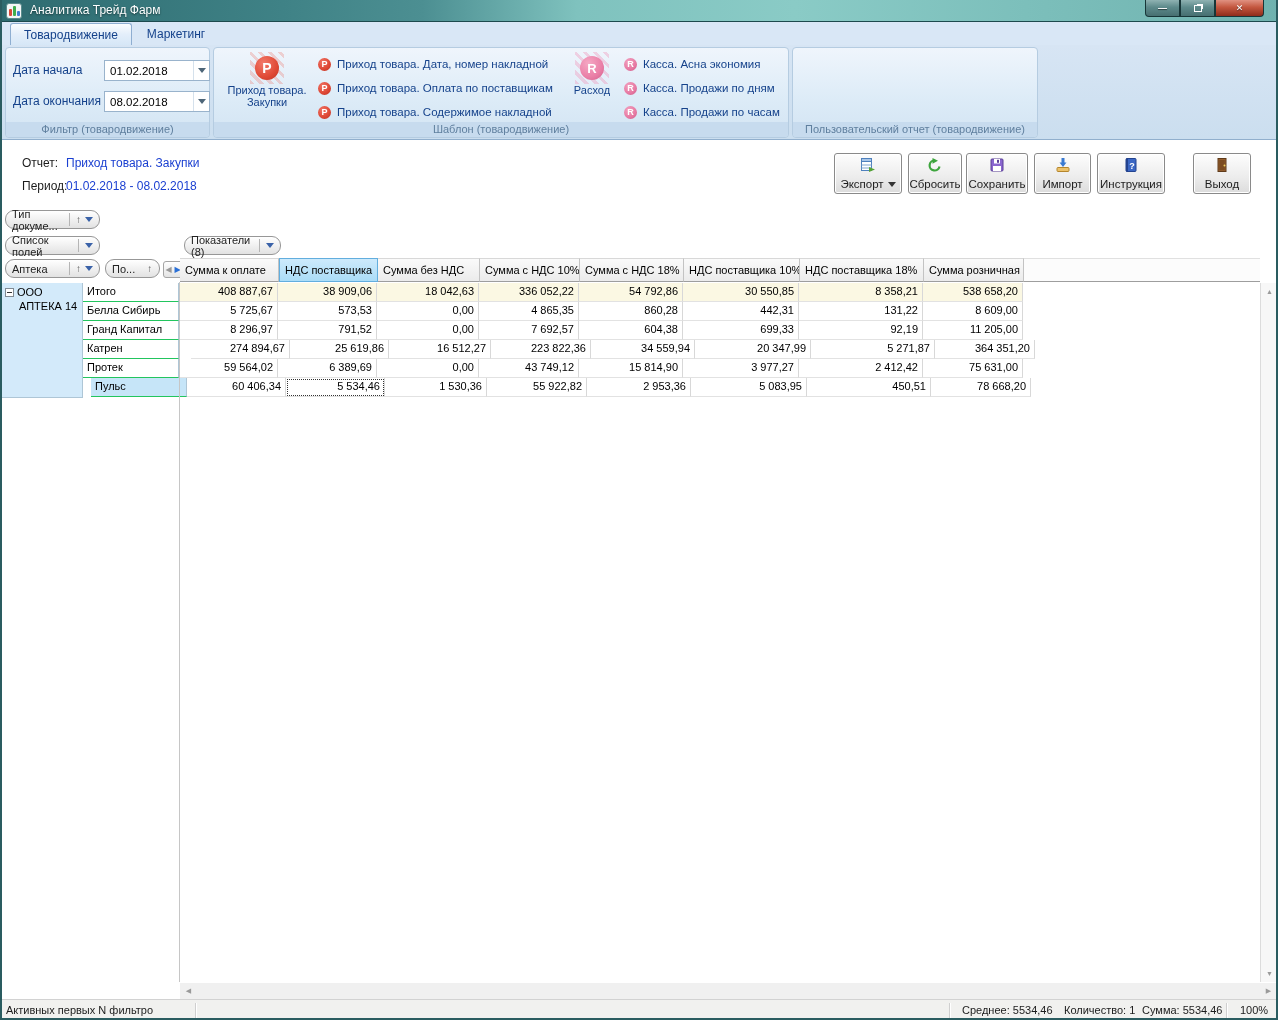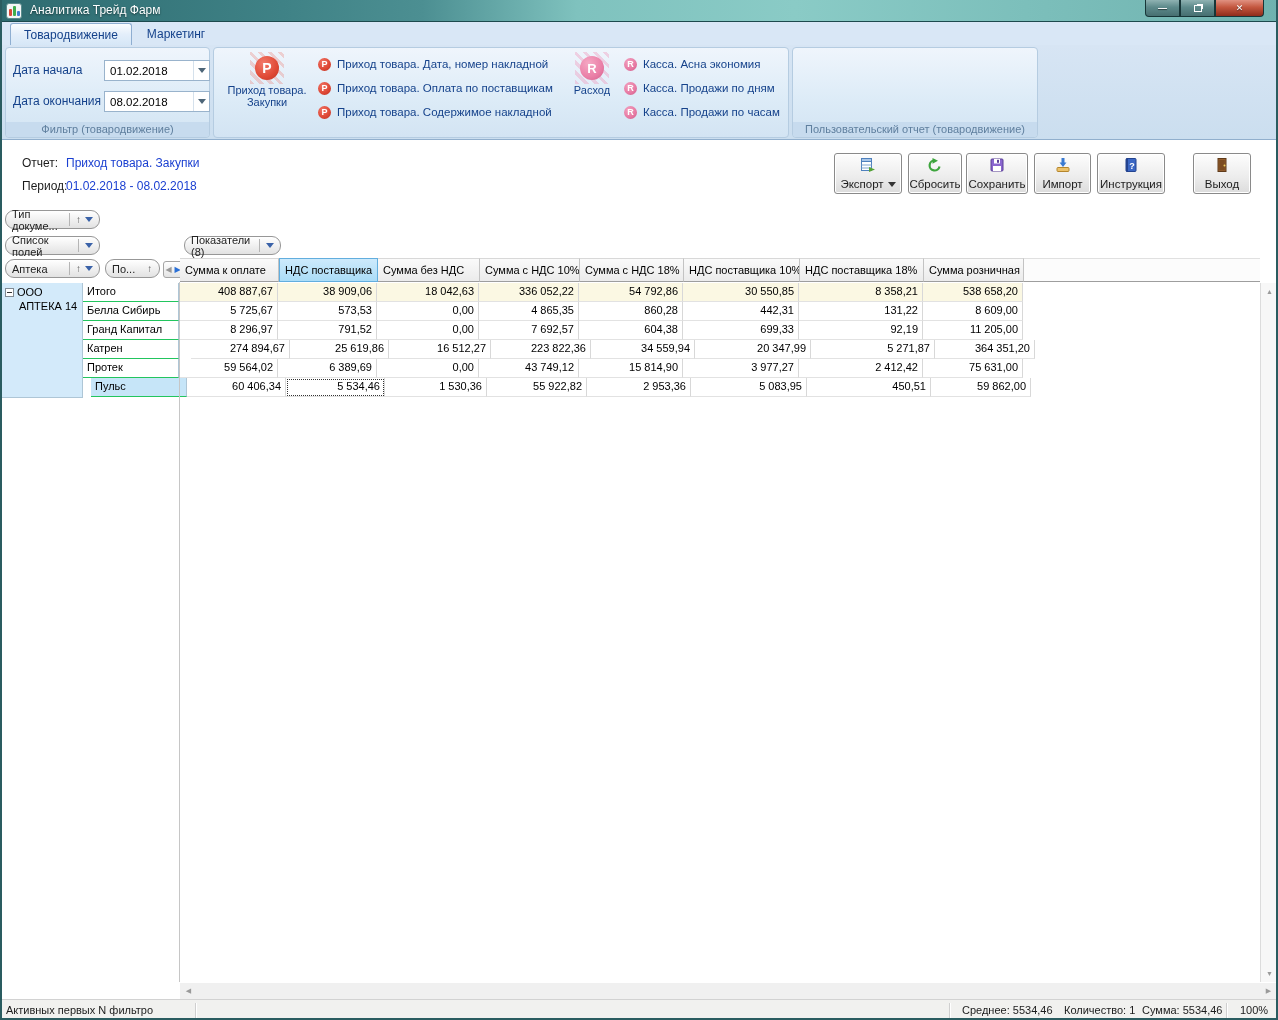--- a/index.html
+++ b/index.html
@@ -195,20 +195,21 @@
         <span>Касса. Асна экономия</span>
       </div>
       <div class="smallbtn" style="left:410px; top:30px;">
         <span class="sp pink">R</span>
         <span>Касса. Продажи по дням</span>
       </div>
       <div class="smallbtn" style="left:410px; top:54px;">
         <span class="sp pink">R</span>
         <span>Касса. Продажи по часам</span>
       </div>
+      <div class="rgroup-caption">Шаблон (товародвижение)</div>
     </div>
 
     <div class="rgroup" style="left:790px; width:246px;">
       <div class="rgroup-caption">Пользовательский отчет (товародвижение)</div>
     </div>
   </div>
 
   <div class="info-label" style="left:20px; top:156px;">Отчет:</div>
   <div class="info-link" style="left:64px; top:156px;">Приход товара. Закупки</div>
   <div class="info-label" style="left:20px; top:179px;">Период:</div>
@@ -376,21 +377,21 @@
       </div>
       <div class="grid-row">
         <div class="name-cell sel">Пульс</div>
         <div class="cell" style="width: 99px;">60 406,34</div>
         <div class="cell focused" style="width: 99px;">5 534,46</div>
         <div class="cell" style="width: 102px;">1 530,36</div>
         <div class="cell" style="width: 100px;">55 922,82</div>
         <div class="cell" style="width: 104px;">2 953,36</div>
         <div class="cell" style="width: 116px;">5 083,95</div>
         <div class="cell" style="width: 124px;">450,51</div>
-        <div class="cell" style="width: 100px;">59 862,00</div>
+        <div class="cell" style="width: 100px;">78 668,20</div>
       </div>
     </div>
   <div class="vline-left"></div>
 
   <div class="vscroll">
     <div class="sarrow" style="top:0;">▲</div>
     <div class="sarrow" style="bottom:0;">▼</div>
   </div>
   <div class="hscroll">
     <div class="sarrow" style="left:0;">◀</div>

